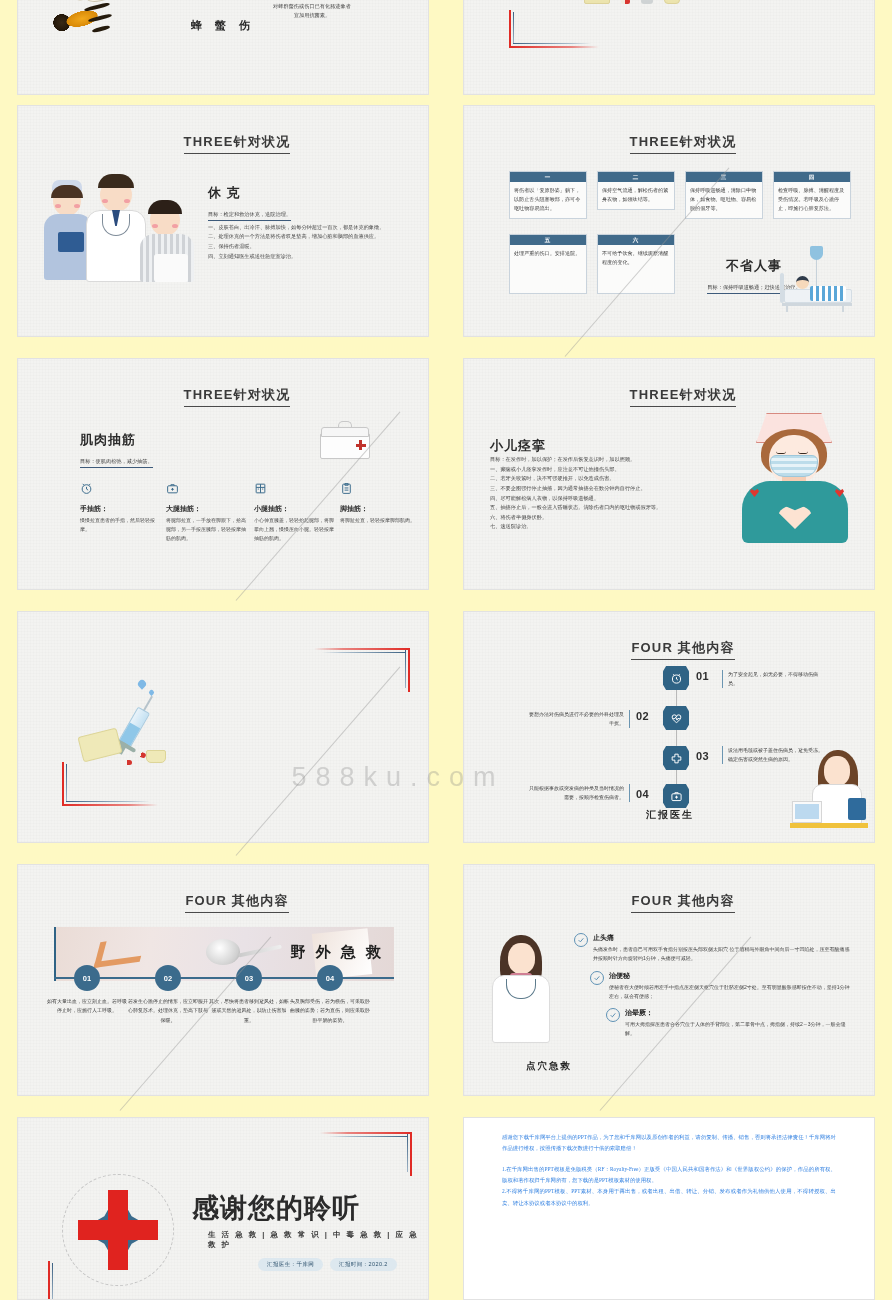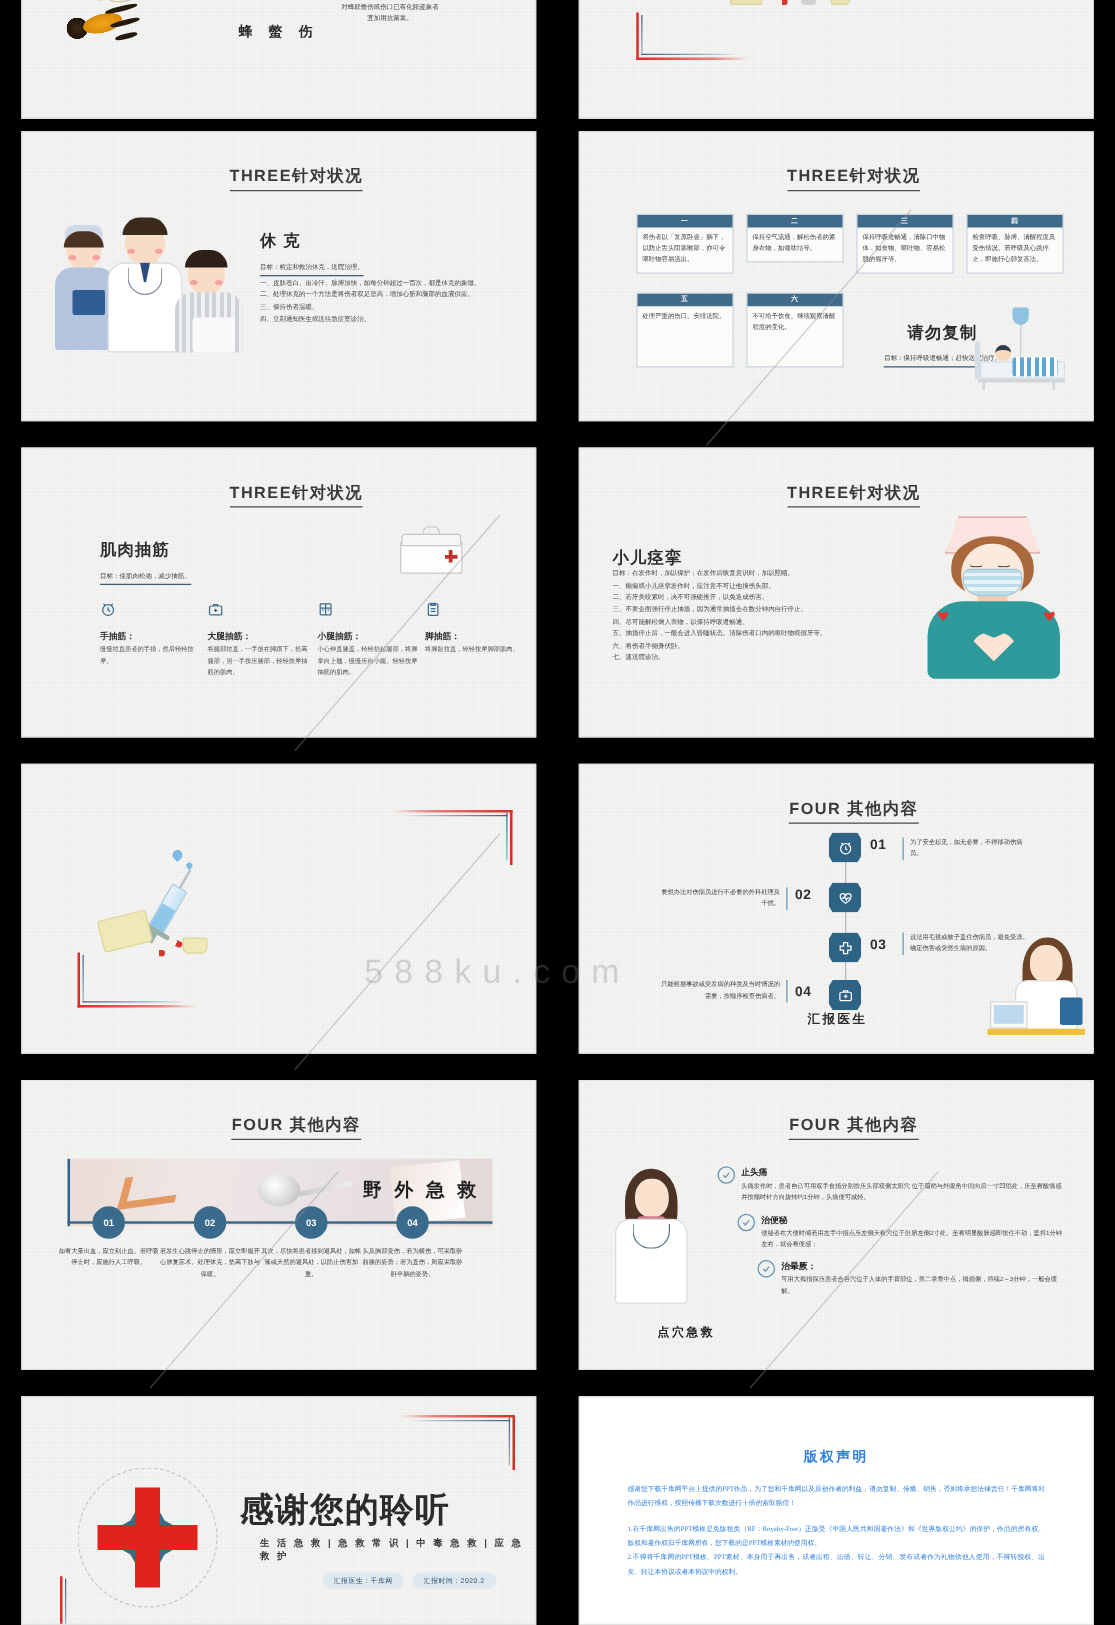--- a/index.html
+++ b/index.html
@@ -8,21 +8,21 @@
     width: 892px;
     height: 1300px;
     background: #ffffff;
     font-family: "Liberation Sans", "DejaVu Sans", sans-serif;
     overflow: hidden;
   }
   #page {
     position: relative;
     width: 892px;
     height: 1300px;
-    background: #000000;
+    background: #fef9c3;
   }
   .grid {
     position: absolute;
     left: 0; top: 0;
     width: 892px;
   }
   .slide {
     position: absolute;
     width: 412px;
     height: 232px;
@@ -405,21 +405,21 @@
       <div class="card" style="left:45px;top:128px;height:60px;">
         <div class="hd">五</div>
         <div class="bd">处理严重的伤口。安排送院。</div>
       </div>
       <div class="card" style="left:133px;top:128px;height:60px;">
         <div class="hd">六</div>
         <div class="bd">不可给予饮食。继续观察清醒程度的变化。</div>
       </div>
 
       <div id="s4-lead">
-        <div class="h-big">请勿复制</div>
+        <div class="h-big">不省人事</div>
         <div class="goal">目标：保持呼吸道畅通；赶快送院治疗。</div>
       </div>
 
       <div class="bed">
         <div class="iv-bag"></div>
         <div class="iv-pole"></div>
         <div class="frame"></div>
         <div class="headboard"></div>
         <div class="mattress"></div>
         <div class="pat-head"></div>
@@ -698,21 +698,20 @@
           <div class="rc-h"></div>
       </div>
 
       <div id="s11-title">感谢您的聆听</div>
       <div id="s11-sub">生 活 急 救 | 急 救 常 识 | 中 毒 急 救 | 应 急 救 护</div>
       <div class="pillbtn" style="left:240px;top:140px;">汇报医生：千库网</div>
       <div class="pillbtn" style="left:312px;top:140px;">汇报时间：2020.2</div>
     </div>
 
     <div class="slide right" id="slide12" style="top:1117px;height:183px;">
-      <div id="cr-title">版权声明</div>
       <div style="margin-top:14px;">
         <div class="cr-p">感谢您下载千库网平台上提供的PPT作品，为了您和千库网以及原创作者的利益，请勿复制、传播、销售，否则将承担法律责任！千库网将对作品进行维权，按照传播下载次数进行十倍的索取赔偿！</div>
         <div class="cr-gap"></div>
         <div class="cr-p">1.在千库网出售的PPT模板是免版税类（RF：Royalty-Free）正版受《中国人民共和国著作法》和《世界版权公约》的保护，作品的所有权、版权和著作权归千库网所有，您下载的是PPT模板素材的使用权。</div>
         <div class="cr-p">2.不得将千库网的PPT模板、PPT素材、本身用于再出售，或者出租、出借、转让、分销、发布或者作为礼物供他人使用，不得转授权、出卖、转让本协议或者本协议中的权利。</div>
       </div>
     </div>
 
   </div>
 

